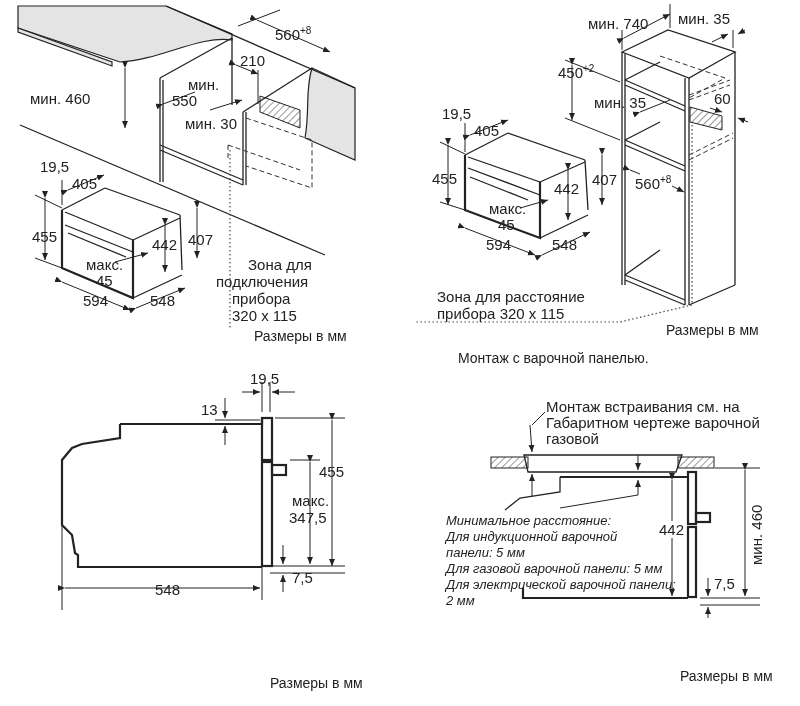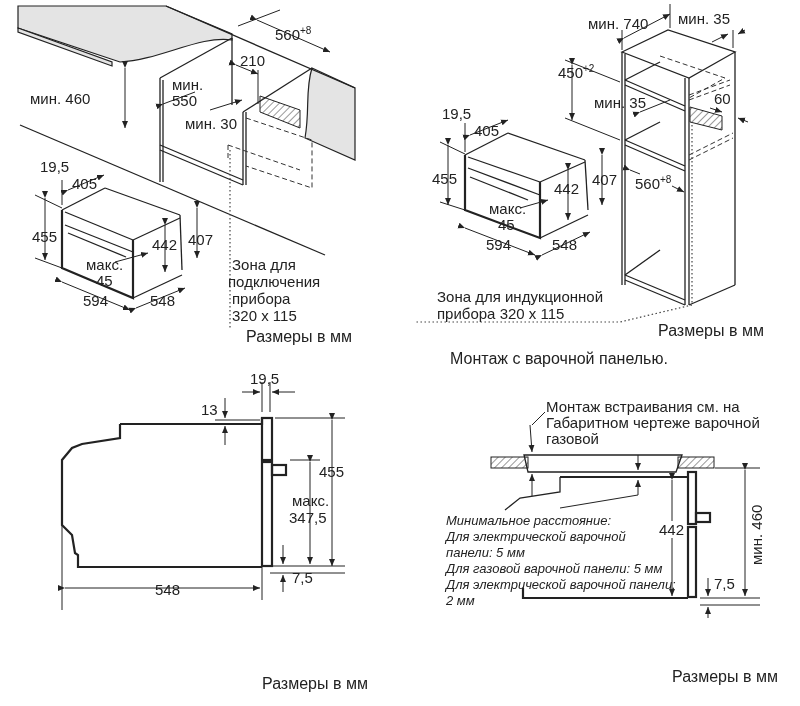--- a/index.html
+++ b/index.html
@@ -8,21 +8,21 @@
   .ln{stroke:#222;stroke-width:1.3;fill:none;}
   .th{stroke:#222;stroke-width:2.2;fill:none;}
   .dim{stroke:#222;stroke-width:1;fill:none;}
   .dash{stroke:#333;stroke-width:1;fill:none;stroke-dasharray:5 3;}
   .dot{stroke:#444;stroke-width:1.2;fill:none;stroke-dasharray:1.5 2.5;}
   .grey{fill:#e4e4e4;stroke:#222;stroke-width:1.2;}
   .hatch{fill:url(#hatch);stroke:#222;stroke-width:1;}
   .lbl{position:absolute;font-size:15px;line-height:17px;white-space:nowrap;color:#222;}
   .lbl sup{font-size:10px;vertical-align:6px;line-height:0;}
   .sm{font-size:13px;line-height:16px;font-style:italic;}
-  .cap{font-size:16px;}
+  .cap{font-size:14px;margin-left:8px;}
   .vert{transform:rotate(-90deg);transform-origin:left top;}
 </style>
 </head>
 <body>
 
 <svg width="800" height="706" viewBox="0 0 800 706">
   <defs>
     <pattern id="hatch" width="5" height="5" patternUnits="userSpaceOnUse" patternTransform="rotate(45)">
       <line x1="0" y1="0" x2="0" y2="5" stroke="#333" stroke-width="1"></line>
     </pattern>
@@ -189,36 +189,36 @@
     <line class="dim" x1="745" y1="470" x2="745" y2="596" marker-start="url(#ar)" marker-end="url(#ar)"></line>
     <line class="dim" x1="700" y1="598" x2="760" y2="598"></line>
     <line class="dim" x1="700" y1="605" x2="760" y2="605"></line>
     <line class="dim" x1="708" y1="578" x2="708" y2="596" marker-end="url(#ar)"></line>
     <line class="dim" x1="708" y1="618" x2="708" y2="607" marker-end="url(#ar)"></line>
   </g>
 </svg>
 
 <div>
   <span class="lbl" style="left:30px;top:90px">мин. 460</span>
-  <span class="lbl" style="left:172px;top:76px">мин.</span>
+  <span class="lbl" style="left:188px;top:76px">мин.</span>
   <span class="lbl" style="left:172px;top:92px">550</span>
   <span class="lbl" style="left:240px;top:52px">210</span>
   <span class="lbl" style="left:275px;top:26px"><span>560</span><sup>+8</sup></span>
   <span class="lbl" style="left:185px;top:115px">мин. 30</span>
   <span class="lbl" style="left:40px;top:158px">19,5</span>
   <span class="lbl" style="left:72px;top:175px">405</span>
   <span class="lbl" style="left:32px;top:228px">455</span>
   <span class="lbl" style="left:152px;top:236px">442</span>
   <span class="lbl" style="left:188px;top:231px">407</span>
   <span class="lbl" style="left:86px;top:256px">макс.</span>
   <span class="lbl" style="left:96px;top:272px">45</span>
   <span class="lbl" style="left:83px;top:292px">594</span>
   <span class="lbl" style="left:150px;top:292px">548</span>
-  <span class="lbl" style="left:232px;top:256px">Зона для</span>
-  <span class="lbl" style="left:228px;top:273px">подключения</span>
+  <span class="lbl" style="left:248px;top:256px">Зона для</span>
+  <span class="lbl" style="left:216px;top:273px">подключения</span>
   <span class="lbl" style="left:232px;top:290px">прибора</span>
   <span class="lbl" style="left:232px;top:307px">320 x 115</span>
   <span class="lbl cap" style="left:246px;top:328px">Размеры в мм</span>
 </div>
 
 <div>
   <span class="lbl" style="left:588px;top:15px">мин. 740</span>
   <span class="lbl" style="left:678px;top:10px">мин. 35</span>
   <span class="lbl" style="left:558px;top:64px"><span>450</span><sup>+2</sup></span>
   <span class="lbl" style="left:594px;top:94px">мин. 35</span>
@@ -226,21 +226,21 @@
   <span class="lbl" style="left:442px;top:105px">19,5</span>
   <span class="lbl" style="left:474px;top:122px">405</span>
   <span class="lbl" style="left:432px;top:170px">455</span>
   <span class="lbl" style="left:554px;top:180px">442</span>
   <span class="lbl" style="left:592px;top:171px">407</span>
   <span class="lbl" style="left:489px;top:200px">макс.</span>
   <span class="lbl" style="left:498px;top:216px">45</span>
   <span class="lbl" style="left:635px;top:175px"><span>560</span><sup>+8</sup></span>
   <span class="lbl" style="left:486px;top:236px">594</span>
   <span class="lbl" style="left:552px;top:236px">548</span>
-  <span class="lbl" style="left:437px;top:288px">Зона для индукционной</span>
+  <span class="lbl" style="left:437px;top:288px">Зона для расстояние</span>
   <span class="lbl" style="left:437px;top:305px">прибора 320 x 115</span>
   <span class="lbl cap" style="left:658px;top:322px">Размеры в мм</span>
   <span class="lbl cap" style="left:450px;top:350px">Монтаж с варочной панелью.</span>
 </div>
 
 <div>
   <span class="lbl" style="left:250px;top:370px">19,5</span>
   <span class="lbl" style="left:201px;top:401px">13</span>
   <span class="lbl" style="left:319px;top:463px">455</span>
   <span class="lbl" style="left:292px;top:492px">макс.</span>
@@ -248,21 +248,21 @@
   <span class="lbl" style="left:292px;top:569px">7,5</span>
   <span class="lbl" style="left:155px;top:581px">548</span>
   <span class="lbl cap" style="left:262px;top:675px">Размеры в мм</span>
 </div>
 
 <div>
   <span class="lbl" style="left:546px;top:398px">Монтаж встраивания см. на</span>
   <span class="lbl" style="left:546px;top:414px">Габаритном чертеже варочной</span>
   <span class="lbl" style="left:546px;top:430px">газовой</span>
   <span class="lbl sm" style="left:446px;top:513px">Минимальное расстояние:</span>
-  <span class="lbl sm" style="left:446px;top:529px">Для электрической варочной</span>
+  <span class="lbl sm" style="left:446px;top:529px">Для индукционной варочной</span>
   <span class="lbl sm" style="left:446px;top:545px">панели: 5 мм</span>
   <span class="lbl sm" style="left:446px;top:561px">Для газовой варочной панели: 5 мм</span>
   <span class="lbl sm" style="left:446px;top:577px">Для электрической варочной панели:</span>
   <span class="lbl sm" style="left:446px;top:593px">2 мм</span>
   <span class="lbl" style="left:659px;top:521px;background:#fff">442</span>
   <span class="lbl vert" style="left:748px;top:565px;background:#fff">мин. 460</span>
   <span class="lbl" style="left:714px;top:575px">7,5</span>
   <span class="lbl cap" style="left:672px;top:668px">Размеры в мм</span>
 </div>
 

